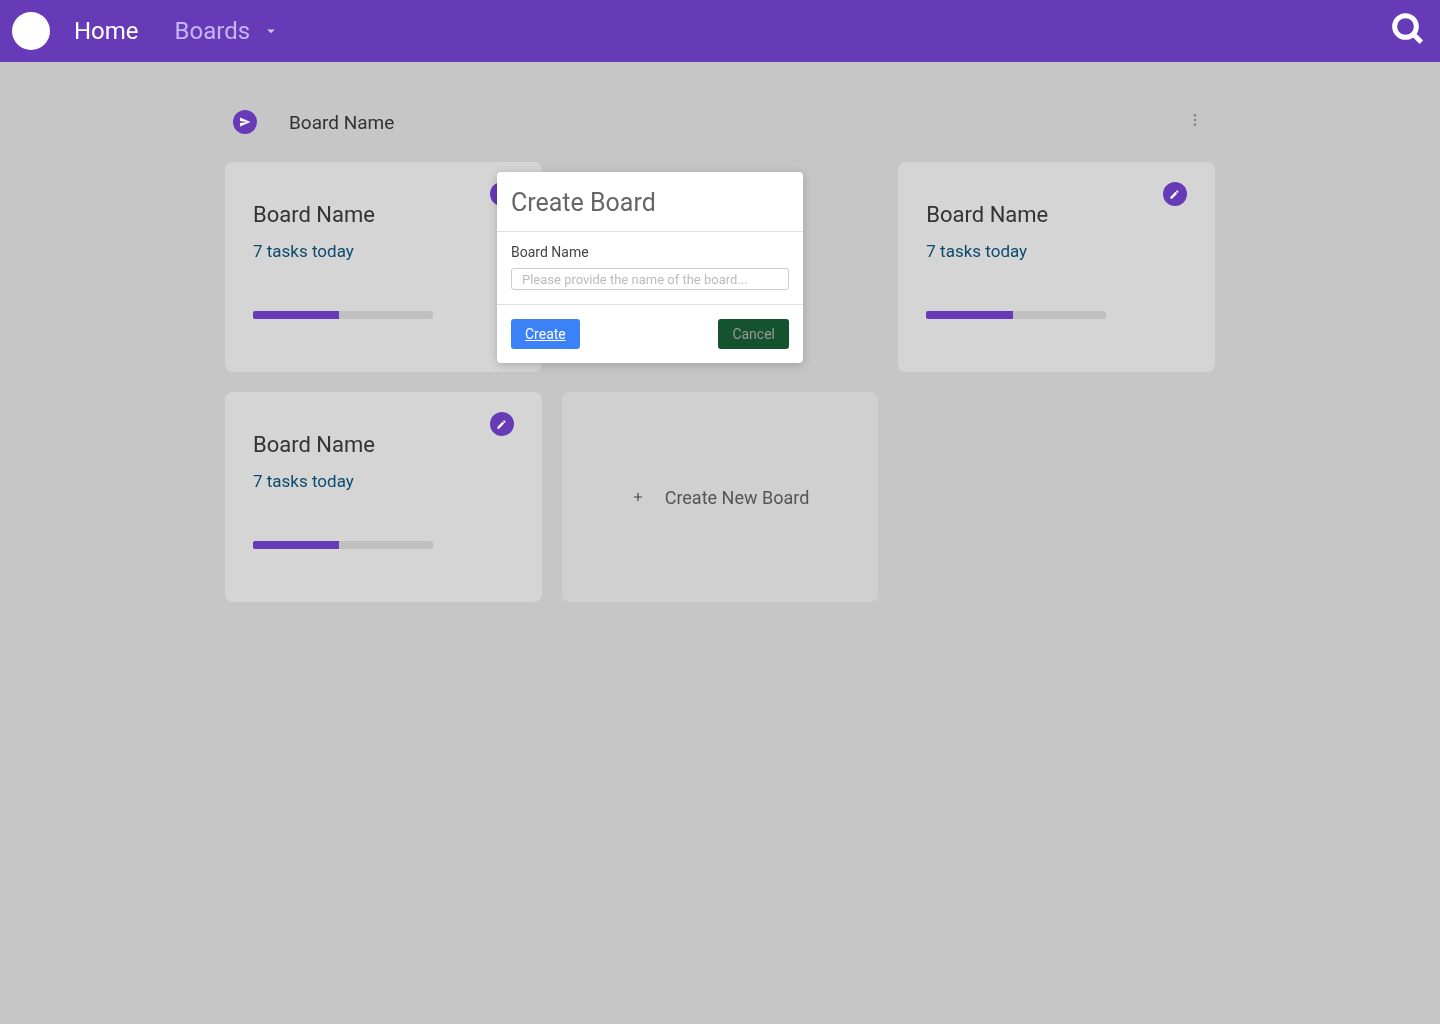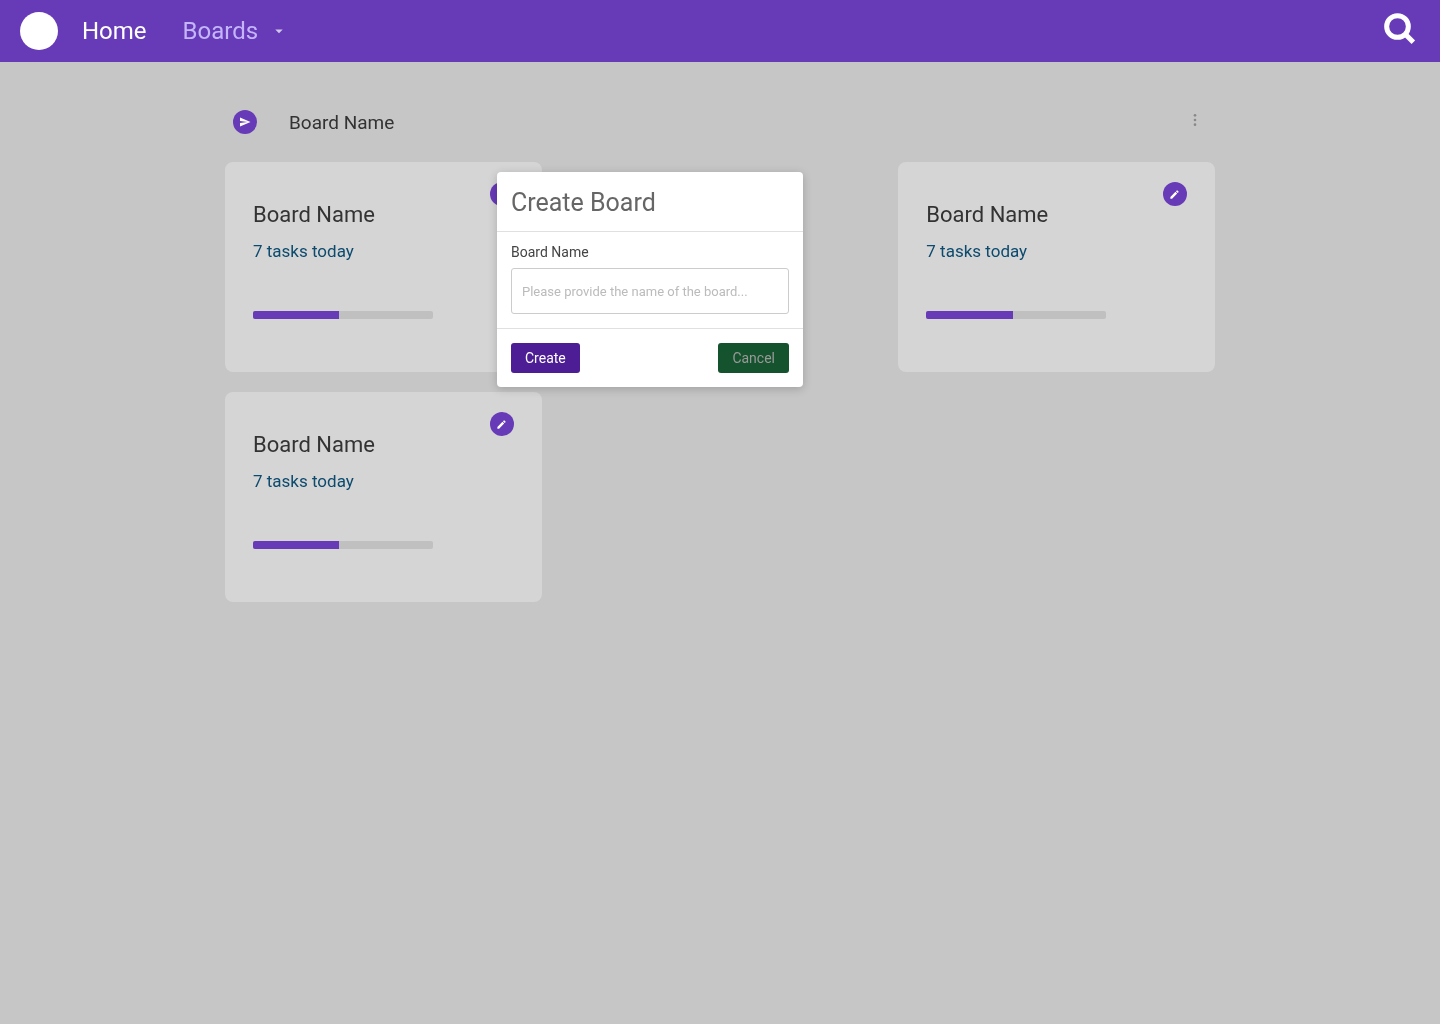--- a/index.html
+++ b/index.html
@@ -1,18 +1,18 @@
 <!DOCTYPE html>
 <html><head>
   <meta charset="utf-8">
   <style>
     * { margin: 0; padding: 0; box-sizing: border-box; font-family: -apple-system, BlinkMacSystemFont, "Segoe UI", Roboto, sans-serif; }
     body { background: #c6c6c6; width: 1440px; height: 1024px; overflow: hidden; }
     
-    .topbar { background: #673ab7; height: 62px; display: flex; align-items: center; padding: 0 20px; }
+    .topbar { background: #673ab7; height: 62px; display: flex; align-items: center; padding: 0 12px; }
     .logo { width: 38px; height: 38px; border-radius: 50%; background: #fff; margin-right: 24px; }
     .nav-link { color: #c4b5fd; font-size: 24px; font-weight: 400; margin-right: 36px; cursor: pointer; display: flex; align-items: center; }
     .nav-link.active { color: #fff; }
     .chevron { margin-left: 12px; display: inline-flex; }
     .spacer { flex: 1; }
     .search-icon { cursor: pointer; color: #fff; }
     
     .content { padding: 40px 0 0 0; display: flex; justify-content: center; }
     .content-inner { width: 990px; }
     
@@ -32,25 +32,25 @@
     .progress-fill { height: 100%; background: #673ab7; width: 48%; }
     
     .card-create { background: #d0d0d0; display: flex; align-items: center; justify-content: center; cursor: pointer; }
     .create-inner { display: flex; align-items: center; color: #555; font-size: 18px; }
     .plus-icon { margin-right: 20px; font-weight: bold; color: #444; }
     
     .modal { position: absolute; left: 497px; top: 172px; width: 306px; background: #fff; border-radius: 4px; box-shadow: 0 2px 10px rgba(0,0,0,0.2); }
     .modal-head { padding: 16px 14px 14px; font-size: 25px; color: #666; border-bottom: 1px solid #e0e0e0; }
     .modal-body { padding: 12px 14px 14px; }
     .field-label { font-size: 14px; color: #444; margin-bottom: 8px; }
-    .field-input { width: 100%; height: 46px; border: 1px solid #ccc; border-radius: 3px; padding: 0 10px; font-size: 13px; color: #333; }
+    .field-input { width: 100%; height: 22px; border: 1px solid #ccc; border-radius: 3px; padding: 0 10px; font-size: 13px; color: #333; }
     .field-input::placeholder { color: #bbb; }
     .modal-foot { border-top: 1px solid #e0e0e0; padding: 14px; display: flex; }
     .btn { border: none; border-radius: 3px; padding: 7px 14px; font-size: 14px; cursor: pointer; }
-    .btn-primary { background: #4c1d95; color: #fff; }
+    .btn-primary { background: #3b82f6; color: #fff; text-decoration: underline; }
     .btn-cancel { background: #14532d; color: #999; margin-left: auto; }
   </style>
 </head>
 <body>
 
 <div class="topbar">
   <div class="logo"></div>
   <a class="nav-link active">Home</a>
   <a class="nav-link">
     <span>Boards</span>
@@ -134,20 +134,30 @@
               <path d="M3 17.25V21h3.75L17.81 9.94l-3.75-3.75L3 17.25zM20.71 7.04a1 1 0 000-1.41l-2.34-2.34a1 1 0 00-1.41 0l-1.83 1.83 3.75 3.75 1.83-1.83z"></path>
             </svg>
         </span>
         <div class="card-title">Board Name</div>
         <div class="card-sub">7 tasks today</div>
         <div class="progress">
             <div class="progress-fill"></div>
           </div>
       </div>
 
+      <div class="card card-create">
+        <div class="create-inner">
+          <span class="plus-icon">
+            <svg width="14" height="14" viewBox="0 0 24 24" fill="#444">
+                <path d="M19 13h-6v6h-2v-6H5v-2h6V5h2v6h6v2z"></path>
+              </svg>
+          </span>
+          <span>Create New Board</span>
+        </div>
+      </div>
 
     </div>
   </div>
 </div>
 
 <div class="modal">
   <div class="modal-head">Create Board</div>
   <div class="modal-body">
     <div class="field-label">Board Name</div>
     <input class="field-input" type="text" placeholder="Please provide the name of the board..." style="">

